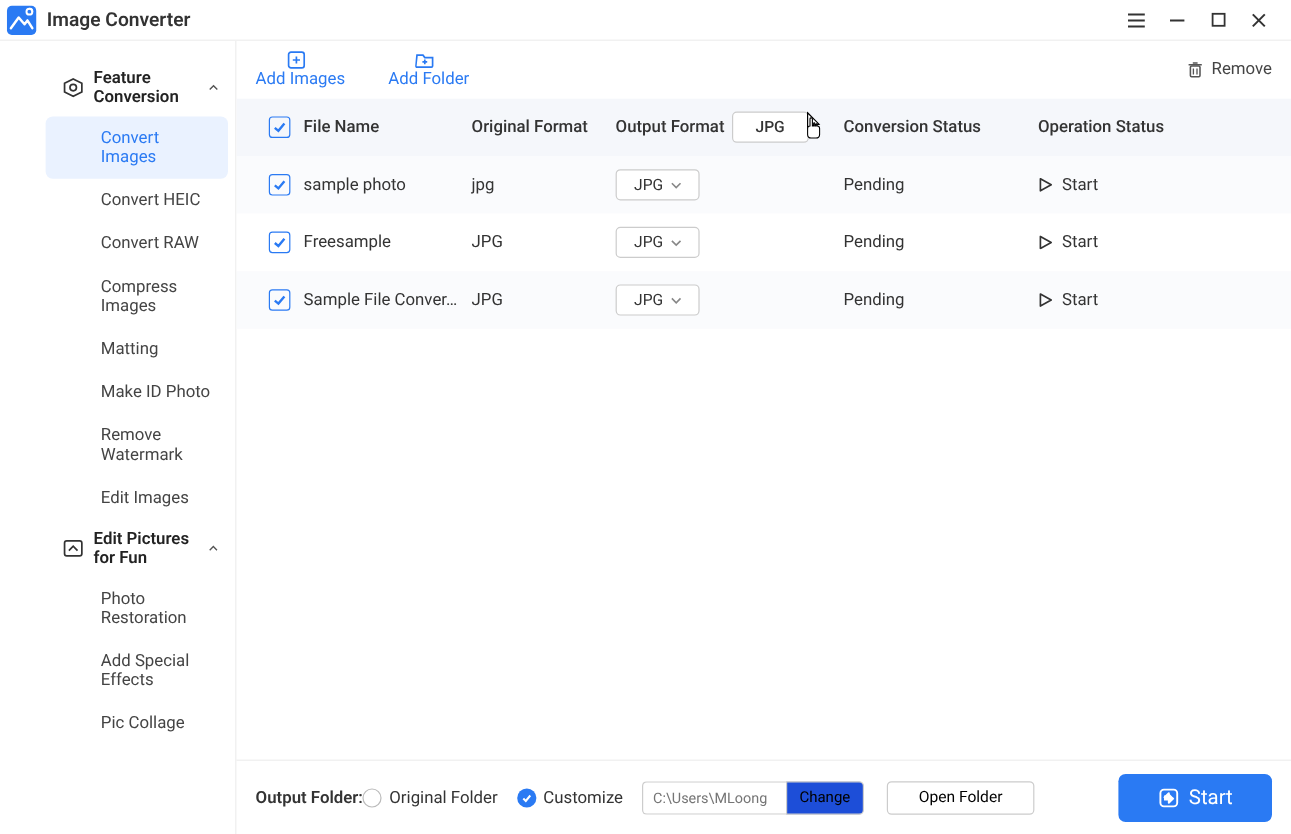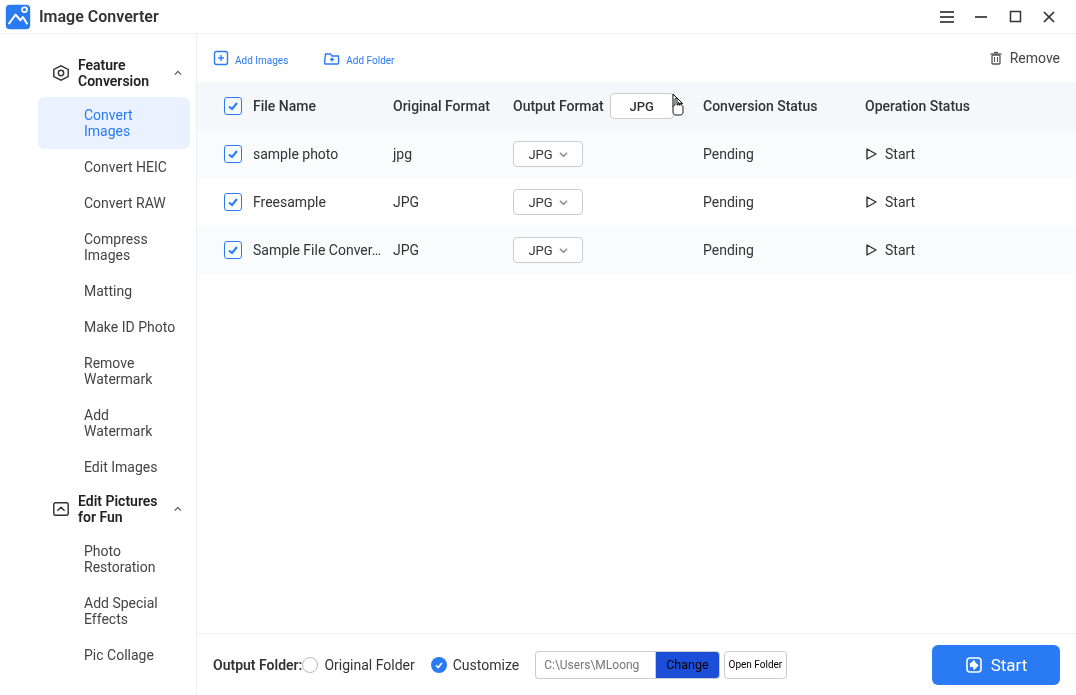--- a/index.html
+++ b/index.html
@@ -20,21 +20,21 @@
   .sidebar { width: 197px; border-right: 1px solid #eee; padding-top: 15px; overflow-y: auto; padding-left: 32px; }
   .section-header { display: flex; align-items: center; padding: 8px 14px 8px 20px; font-weight: 600; color: #222; cursor: pointer; }
   .section-header .sicon { width: 18px; height: 18px; margin-right: 8px; flex-shrink: 0; }
   .section-header .chev { margin-left: auto; }
   .nav-item { display: block; padding: 10px 14px 10px 46px; color: #444; cursor: pointer; border-radius: 6px; margin: 0 6px; }
   .nav-item.active { background: #eaf2ff; color: #2a7af3; }
 
   
   .content { flex: 1; display: flex; flex-direction: column; min-width: 0; }
   .toolbar { height: 48px; display: flex; align-items: center; padding: 0 16px; }
-  .tbtn { display: flex; align-items: flex-end; color: #2a7af3; cursor: pointer; font-size: 10px; margin-right: 36px; }
+  .tbtn { display: flex; align-items: center; color: #2a7af3; cursor: pointer; font-size: 14px; margin-right: 36px; flex-direction: column; }
   .tbtn .ticon { width: 16px; height: 16px; margin-right: 6px; }
   .removebtn { margin-left: auto; display: flex; align-items: center; color: #444; cursor: pointer; }
   .removebtn .ticon { width: 16px; height: 16px; margin-right: 6px; }
 
   
   .table { flex: 1; overflow: auto; position: relative; }
   .row { display: flex; align-items: center; height: 48px; padding: 0 16px; }
   .row.header { background: #f5f7fb; color: #333; font-weight: 500; height: 48px; }
   .row.file:nth-child(odd) { background: #fff; }
   .row.file:nth-child(even) { background: #fafbfd; }
@@ -49,21 +49,21 @@
   .fmt-select.header-sel { border: 1px solid #ccc; background:#fff; }
   .op-start { display: flex; align-items: center; gap: 8px; color: #333; cursor: pointer; }
 
   
   .footer { height: 62px; border-top: 1px solid #eee; display: flex; align-items: center; padding: 0 16px; }
   .footer .lbl { font-weight: 600; margin-right: 0; }
   .radio { width: 16px; height: 16px; border-radius: 50%; border: 1.5px solid #bbb; margin-right: 6px; display:inline-flex; align-items:center; justify-content:center; cursor:pointer; }
   .opt { display:flex; align-items:center; margin-right: 16px; cursor:pointer; }
   .pathbox { width: 120px; height: 28px; border: 1px solid #ccc; border-right:none; border-radius: 4px 0 0 4px; padding: 0 8px; font-size: 12px; color:#aaa; }
   .changebtn { height: 28px; border:1px solid #ccc; border-radius: 0 4px 4px 0; padding: 0 10px; font-size:12.5px; background:#1d4ed8; cursor:pointer; }
-  .openfolder { height: 28px; border: 1px solid #ccc; border-radius: 4px; padding: 0 4px; font-size: 10px; background:#fff; cursor:pointer; margin-left: 4px; }
+  .openfolder { height: 28px; border: 1px solid #ccc; border-radius: 4px; padding: 0 26px; font-size: 13px; background:#fff; cursor:pointer; margin-left: 19px; }
   .startbtn { margin-left: auto; height: 40px; width: 128px; border-radius: 6px; background: #2a7af3; color:#fff; border:none; display:flex; align-items:center; justify-content:center; gap:8px; font-size:17px; cursor:pointer; }
 
   .cursor-overlay { position:absolute; left:667px; top:93px; width:20px; height:24px; pointer-events:none; }
 
   .radio-check { width:16px; height:16px; border-radius:50%; background:#2a7af3; display:inline-flex; align-items:center; justify-content:center; margin-right:6px; }
   .radio-check svg { width:10px; height:10px; }
 
 </style>
 </head>
 <body>
@@ -117,21 +117,20 @@
         </svg>
     </div>
     <div class="nav-item active">Convert Images</div>
     <div class="nav-item">Convert HEIC</div>
     <div class="nav-item">Convert RAW</div>
     <div class="nav-item">Compress Images</div>
 
     <div class="nav-item">Matting</div>
     <div class="nav-item">Make ID Photo</div>
     <div class="nav-item">Remove Watermark</div>
-    <div class="nav-item">Add Watermark</div>
     <div class="nav-item">Edit Images</div>
 
     <div class="section-header">
       <svg class="sicon" viewBox="0 0 20 20">
           <rect x="2" y="3" width="16" height="14" rx="2" fill="none" stroke="#333" stroke-width="1.6"></rect>
           <path d="M6 12 l4 -4 l4 4" fill="none" stroke="#333" stroke-width="1.6"></path>
         </svg>
       <span>Edit Pictures for Fun</span>
       <svg class="chev" width="10" height="10" viewBox="0 0 10 10">
           <polyline points="1,7 5,3 9,7" fill="none" stroke="#555" stroke-width="1.5"></polyline>

